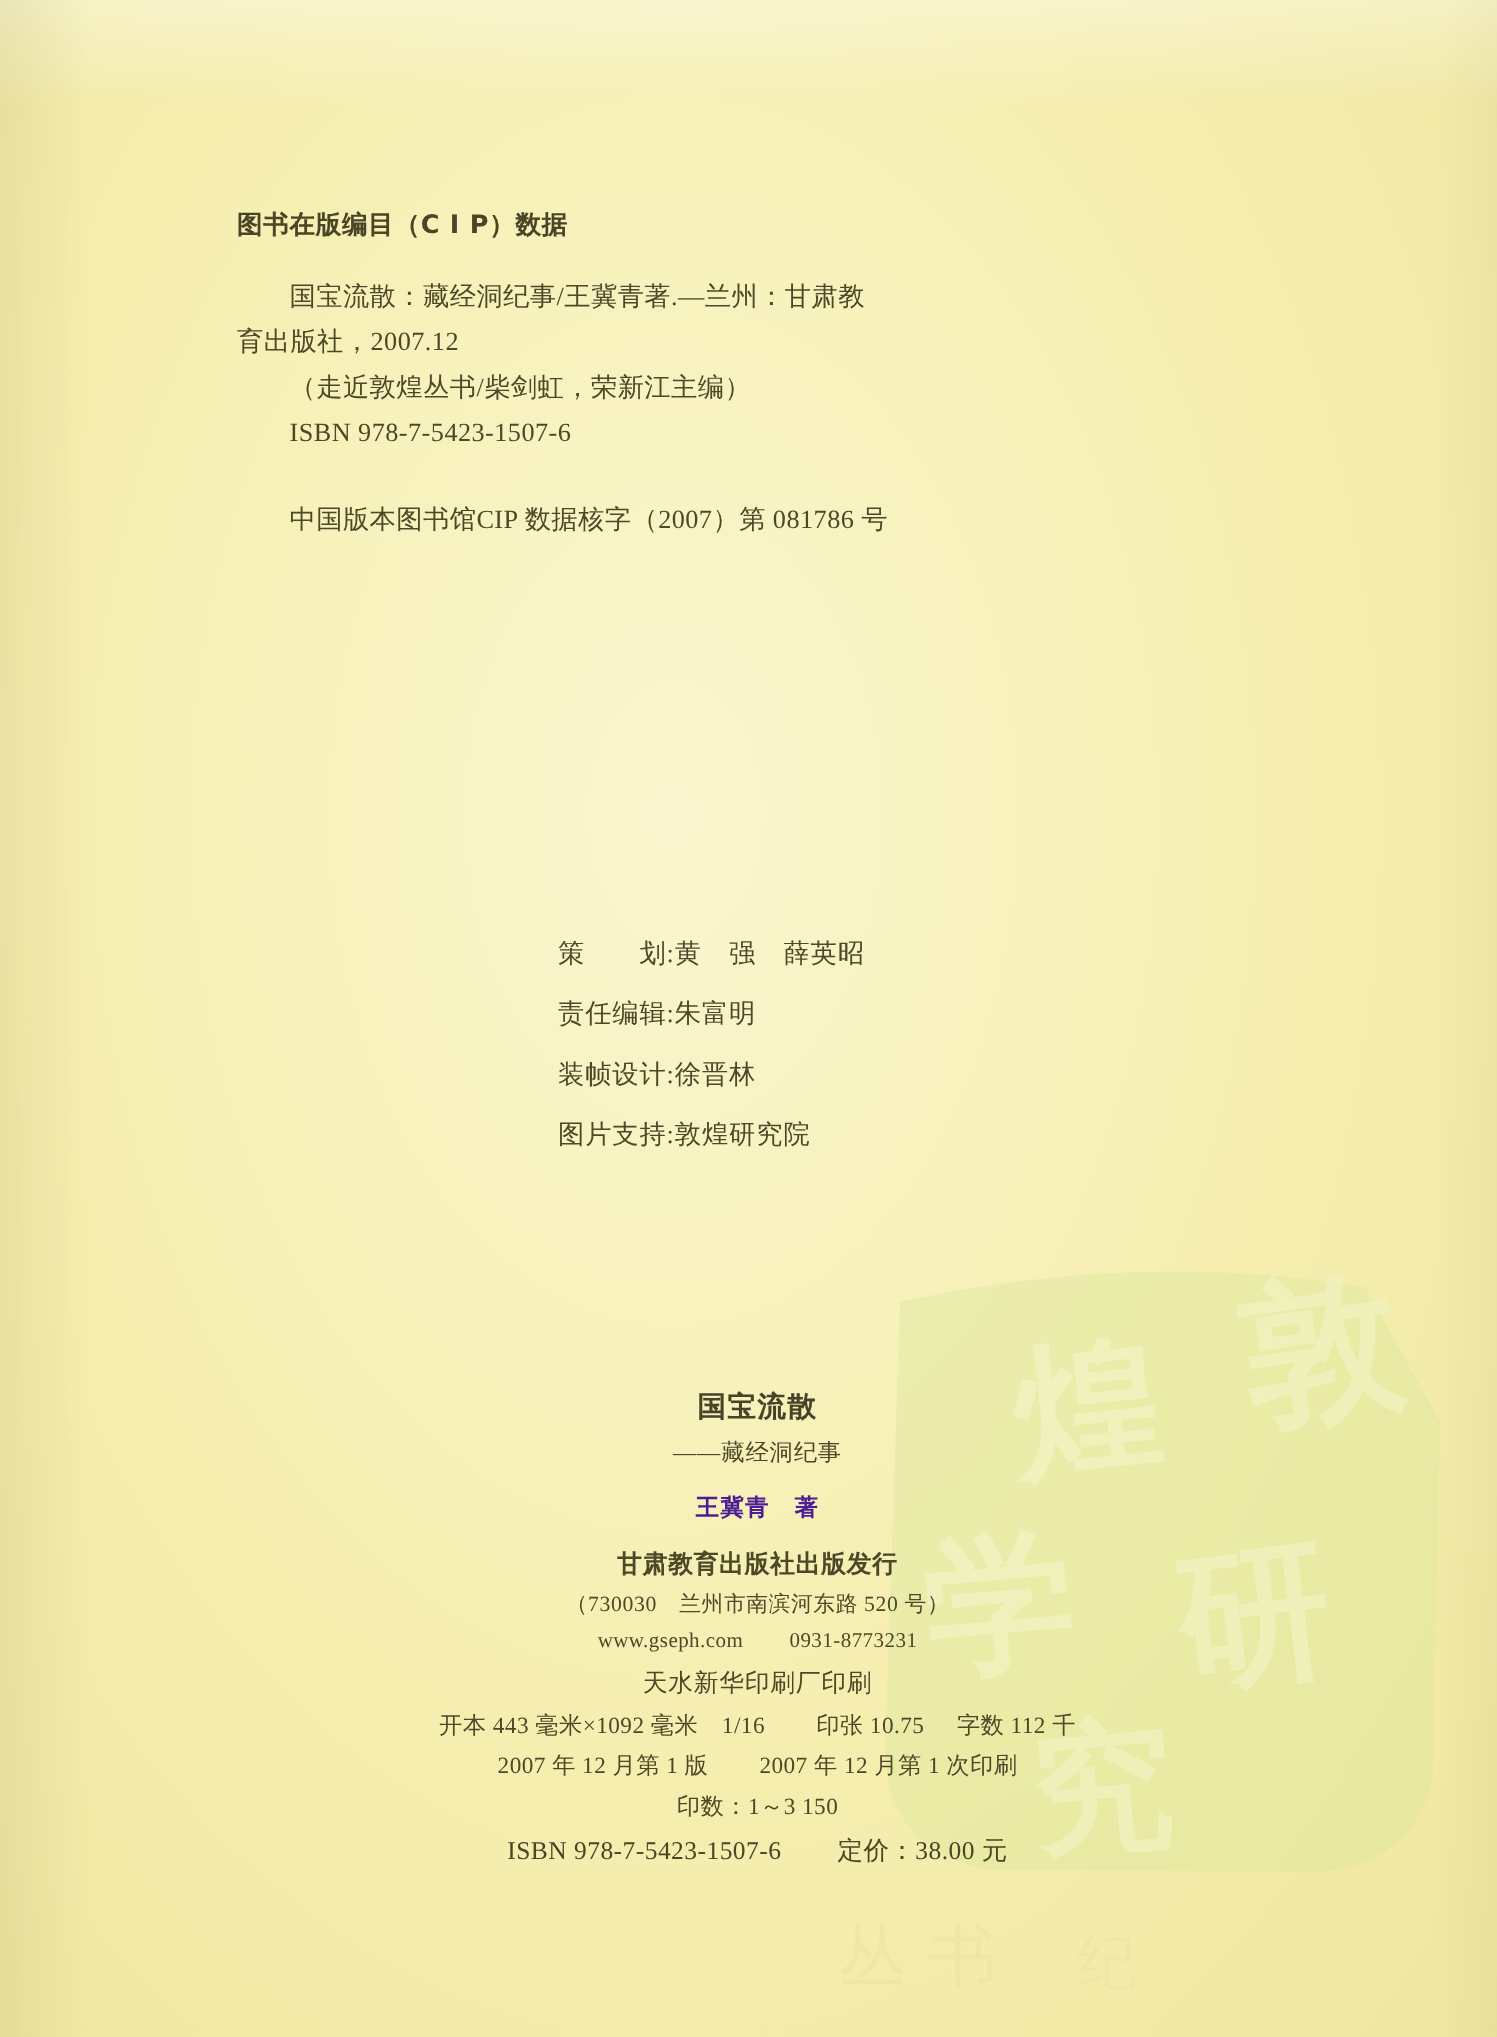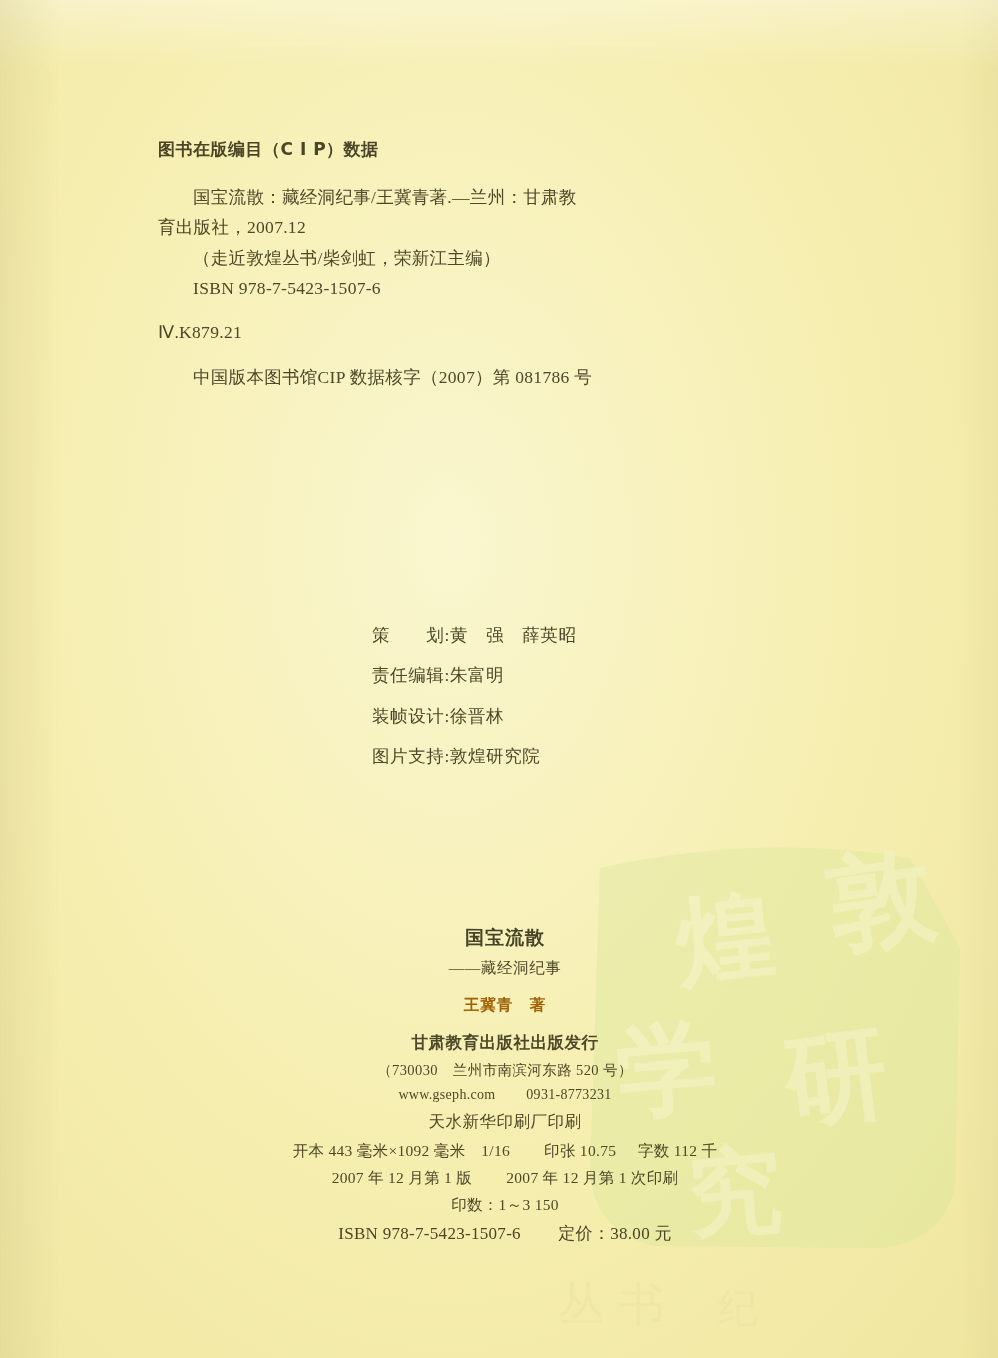--- a/index.html
+++ b/index.html
@@ -126,21 +126,21 @@
     font-size: 15.5px;
     letter-spacing: 0.6px;
     color: #4d4828;
     margin-bottom: 16px;
   }
   .colophon .author {
     font-family: Liberation Serif, serif;
     font-weight: bold;
     font-size: 15.5px;
     letter-spacing: 1px;
-    color: #a16207;
+    color: #4c1d95;
     margin-bottom: 14px;
   }
   .colophon .line {
     font-size: 16px;
     line-height: 1.62;
     letter-spacing: 0.4px;
     color: #4d4828;
     margin-bottom: 2px;
   }
   .colophon .small {
@@ -199,21 +199,20 @@
 
 <div class="content">
 
   <section class="cip">
     <div class="cip-title">图书在版编目（C I P）数据</div>
     <p class="indent">国宝流散：藏经洞纪事/王冀青著.—兰州：甘肃教</p>
     <p>育出版社，2007.12</p>
     <p class="indent">（走近敦煌丛书/柴剑虹，荣新江主编）</p>
     <p class="indent mono-ish">ISBN 978-7-5423-1507-6</p>
     <div class="gap"></div>
-    <p class="mono-ish">Ⅳ.K879.21</p>
     <div class="gap"></div>
     <p class="indent">中国版本图书馆CIP 数据核字（2007）第 081786 号</p>
   </section>
 
   <section class="credits">
     <p>
       <span>策　　划</span><span>:</span><span>黄　强　薛英昭</span>
     </p>
     <p>
       <span>责任编辑</span><span>:</span><span>朱富明</span>

